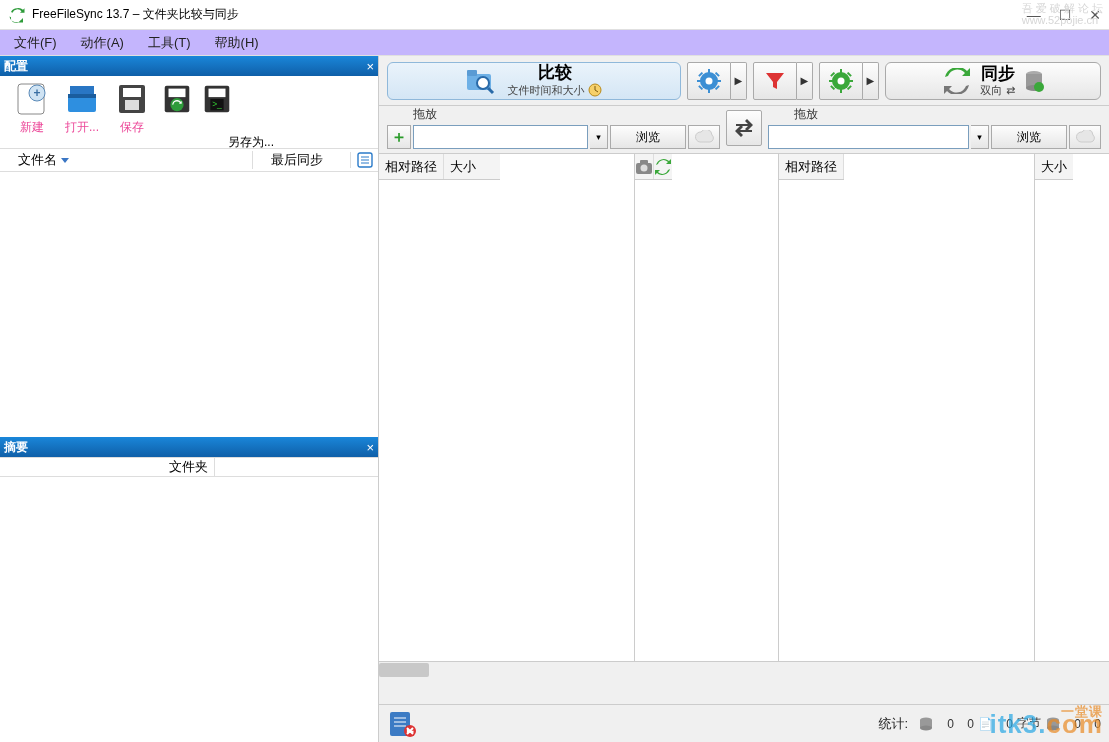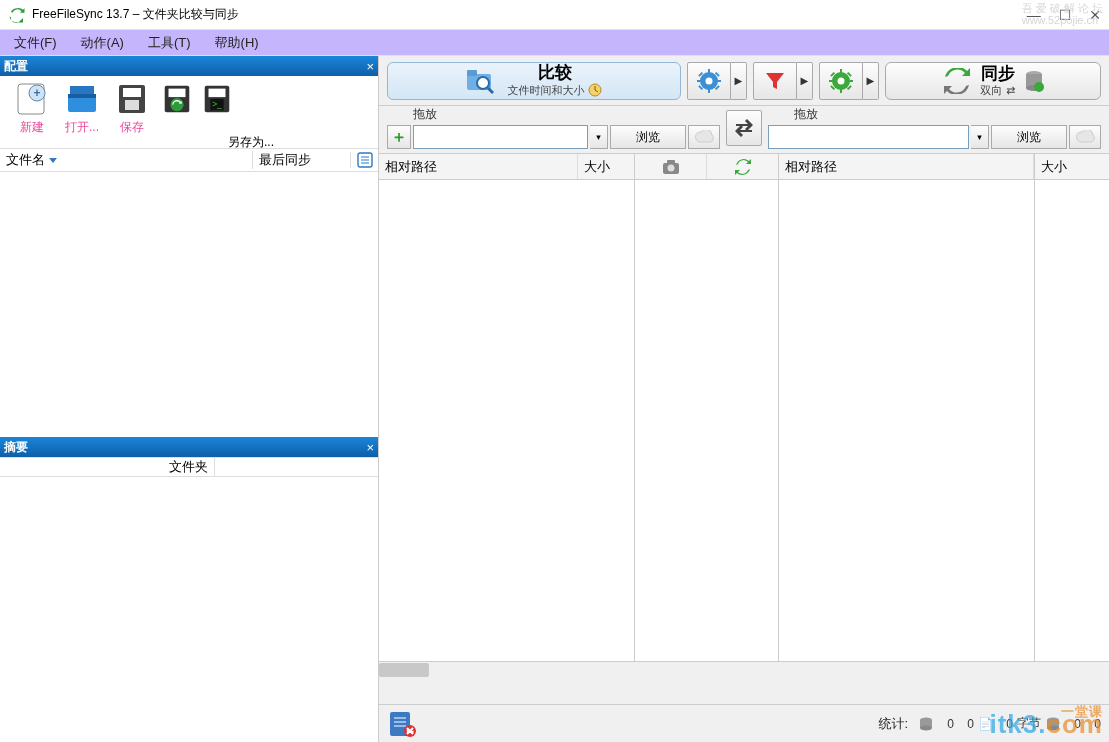--- a/index.html
+++ b/index.html
@@ -27,21 +27,21 @@
 .panel-hd .xbtn { color: #fff; font-size: 13px; cursor: default; }
 
 
 .config-tb { height: 72px; background: #fff; display: flex; align-items: flex-start; padding: 4px 8px; gap: 2px; }
 .tb-btn { display: flex; flex-direction: column; align-items: center; width: 48px; cursor: default; }
 .tb-btn .icon { width: 40px; height: 38px; display: flex; align-items: center; justify-content: center; }
 .tb-btn .lbl { font-size: 12px; color: #ec4899; margin-top: 1px; white-space: nowrap; }
 
 
 .cfg-list-hd { height: 24px; background: #fff; border-top: 1px solid #ddd; border-bottom: 1px solid #ddd; display: flex; align-items: center; }
-.cfg-list-hd .col { padding: 0 6px; font-size: 13px; }
+.cfg-list-hd .col { padding: 0 18px; font-size: 13px; }
 .cfg-list-hd .c1 { flex: 1; display: flex; align-items: center; gap: 4px; }
 .cfg-list-hd .c2 { width: 98px; border-left: 1px solid #ddd; }
 .cfg-list-hd .iconbtn { width: 28px; border-left: 1px solid #ddd; display: flex; align-items: center; justify-content: center; color: #1a86d9; }
 .cfg-list-body { flex: 1; background: #fff; min-height: 200px; }
 
 
 .summary-hd { height: 20px; background: #fff; border-top: 1px solid #ddd; border-bottom: 1px solid #ddd; display: flex; align-items: center; flex-direction: column; }
 .summary-hd .col { padding: 0 6px; font-size: 13px; border-right: 1px solid #ddd; }
 .summary-hd .c1 { flex: 1; }
 .summary-hd .c2 { width: 68px; }
@@ -68,21 +68,21 @@
 .folder-block .row { display: flex; align-items: center; gap: 2px; }
 .add-btn { width: 24px; height: 24px; background: linear-gradient(#fdfdfd,#e6e6e6); border: 1px solid #aaa; display: flex; align-items: center; justify-content: center; color: #2a9b2a; font-weight: bold; font-size: 16px; cursor: default; }
 .path-input { flex: 1; height: 24px; border: 1px solid #7a9ebd; background: #fff; padding: 0 4px; font-size: 12px; }
 .dd-arrow { width: 18px; height: 24px; border: 1px solid #aaa; border-left: none; background: linear-gradient(#fdfdfd,#e6e6e6); display: flex; align-items: center; justify-content: center; font-size: 9px; cursor: default; }
 .browse-btn { width: 76px; height: 24px; border: 1px solid #aaa; background: linear-gradient(#fdfdfd,#e6e6e6); font-size: 12px; cursor: default; }
 .cloud-btn { width: 32px; height: 24px; border: 1px solid #aaa; background: linear-gradient(#fdfdfd,#e6e6e6); display: flex; align-items: center; justify-content: center; color: #bbb; cursor: default; }
 .swap-btn { width: 36px; height: 36px; border: 1px solid #aaa; background: linear-gradient(#fdfdfd,#e6e6e6); display: flex; align-items: center; justify-content: center; align-self: center; cursor: default; border-radius: 2px; }
 
 
 .grid-area { flex: 1; display: flex; background: #fff; }
-.grid-col { display: flex; flex-direction: column; border-right: 1px solid #ccc; }
+.grid-col { display: flex; flex-direction: row; border-right: 1px solid #ccc; }
 .gc1 { width: 256px; }
 .gc2 { width: 144px; }
 .gc3 { width: 256px; }
 .gc4 { flex: 1; }
 .grid-hd { height: 26px; background: #f4f4f4; border-bottom: 1px solid #ccc; display: flex; align-items: center; }
 .grid-hd .gcol { padding: 0 6px; font-size: 13px; border-right: 1px solid #ddd; height: 100%; display: flex; align-items: center; }
 .grid-body { flex: 1; background: #fff; }
 .center-icons { display: flex; width: 100%; height: 100%; }
 .center-icons .half { flex: 1; display: flex; align-items: center; justify-content: center; border-right: 1px solid #ddd; }
 .center-icons .half:last-child { border-right: none; }

